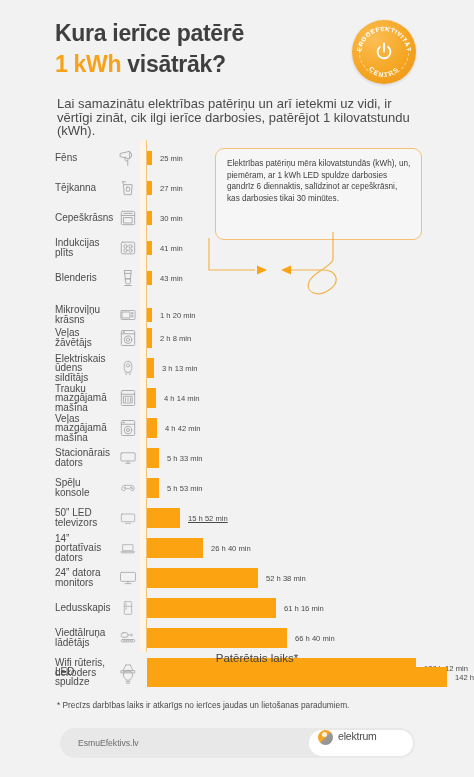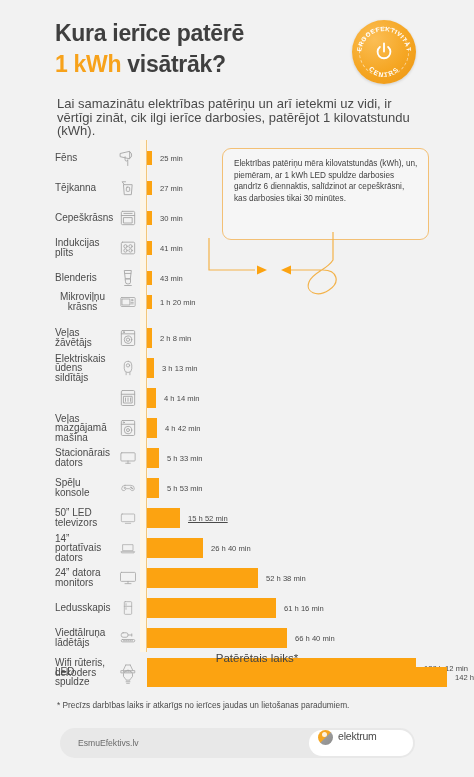--- a/index.html
+++ b/index.html
@@ -83,21 +83,21 @@
   }
 
   .axistitle{
     position:absolute;left:147px;top:512px;width:220px;
     text-align:center;
     font-size:11.5px;color:#444;font-weight:normal;
   }
 
   
   .callout{
-    position:absolute;left:222px;top:148px;width:205px;height:90px;
+    position:absolute;left:215px;top:148px;width:205px;height:90px;
     border:1px solid #f3c075;border-radius:9px;background:#f6f6f6;
   }
   .callout .txt{
     position:absolute;left:11px;top:9px;width:185px;
     font-size:8.2px;line-height:11.6px;color:#3f3f3f;
   }
   .cord{position:absolute;left:205px;top:230px;width:190px;height:90px;}
 
   
   .note{
@@ -223,21 +223,21 @@
             <svg width="20" height="22" viewBox="0 0 24 24">
               <path stroke="currentColor" fill="none" stroke-width="1.1" stroke-linecap="round" stroke-linejoin="round" d="M8 3 h8 l-1.2 10 h-5.6 Z"></path>
               <path stroke="currentColor" fill="none" stroke-width="1.1" stroke-linecap="round" stroke-linejoin="round" d="M9 13 h6 v4 a2 2 0 0 1-2 2 h-2 a2 2 0 0 1-2-2 Z"></path>
               <line stroke="currentColor" fill="none" stroke-width="1.1" stroke-linecap="round" stroke-linejoin="round" x1="8" y1="21" x2="16" y2="21"></line>
               <line stroke="currentColor" fill="none" stroke-width="1.1" stroke-linecap="round" stroke-linejoin="round" x1="8.6" y1="6.5" x2="15.4" y2="6.5"></line>
             </svg>
           </div>
           <div class="bar" style="width: 5px; height: 14px; top: 8px; background: rgb(252, 163, 17);"></div>
           <div class="barval" style="left: 160px;">43 min</div>
         </div>
-        <div class="row" style="top: 147px; text-align: center;">
+        <div class="row" style="top: 160px;">
           <div class="rowlabel">Mikroviļņu krāsns</div>
           <div class="rowicon">
             <svg width="22" height="18" viewBox="0 0 24 24">
               <rect stroke="currentColor" fill="none" stroke-width="1.1" stroke-linecap="round" stroke-linejoin="round" x="2.5" y="6" width="19" height="12" rx="1.2"></rect>
               <rect stroke="currentColor" fill="none" stroke-width="1.1" stroke-linecap="round" stroke-linejoin="round" x="4.5" y="8" width="10" height="8"></rect>
               <circle stroke="currentColor" fill="none" stroke-width="1.1" stroke-linecap="round" stroke-linejoin="round" cx="17.5" cy="9.5" r="1"></circle>
               <line stroke="currentColor" fill="none" stroke-width="1.1" stroke-linecap="round" stroke-linejoin="round" x1="16" y1="12.5" x2="19" y2="12.5"></line>
               <line stroke="currentColor" fill="none" stroke-width="1.1" stroke-linecap="round" stroke-linejoin="round" x1="16" y1="14.5" x2="19" y2="14.5"></line>
             </svg>
           </div>
@@ -265,20 +265,21 @@
               <rect stroke="currentColor" fill="none" stroke-width="1.1" stroke-linecap="round" stroke-linejoin="round" x="7" y="3" width="10" height="15" rx="5"></rect>
               <circle stroke="currentColor" fill="none" stroke-width="1.1" stroke-linecap="round" stroke-linejoin="round" cx="12" cy="8.5" r="2.2"></circle>
               <line stroke="currentColor" fill="none" stroke-width="1.1" stroke-linecap="round" stroke-linejoin="round" x1="9.5" y1="18" x2="9.5" y2="21"></line>
               <line stroke="currentColor" fill="none" stroke-width="1.1" stroke-linecap="round" stroke-linejoin="round" x1="14.5" y1="18" x2="14.5" y2="21"></line>
             </svg>
           </div>
           <div class="bar" style="width: 7px; height: 20px; top: 5px; background: rgb(252, 163, 17);"></div>
           <div class="barval" style="left: 162px;">3 h 13 min</div>
         </div>
         <div class="row" style="top: 243px;">
+          <div class="rowlabel">Trauku mazgājamā mašīna</div>
           <div class="rowicon">
             <svg width="20" height="20" viewBox="0 0 24 24">
               <rect stroke="currentColor" fill="none" stroke-width="1.1" stroke-linecap="round" stroke-linejoin="round" x="4" y="3" width="16" height="18" rx="1.5"></rect>
               <line stroke="currentColor" fill="none" stroke-width="1.1" stroke-linecap="round" stroke-linejoin="round" x1="4" y1="7.5" x2="20" y2="7.5"></line>
               <rect stroke="currentColor" fill="none" stroke-width="1.1" stroke-linecap="round" stroke-linejoin="round" x="7" y="10" width="10" height="8"></rect>
               <line stroke="currentColor" fill="none" stroke-width="1.1" stroke-linecap="round" stroke-linejoin="round" x1="9" y1="12" x2="9" y2="16"></line>
               <line stroke="currentColor" fill="none" stroke-width="1.1" stroke-linecap="round" stroke-linejoin="round" x1="12" y1="12" x2="12" y2="16"></line>
               <line stroke="currentColor" fill="none" stroke-width="1.1" stroke-linecap="round" stroke-linejoin="round" x1="15" y1="12" x2="15" y2="16"></line>
             </svg>
           </div>

